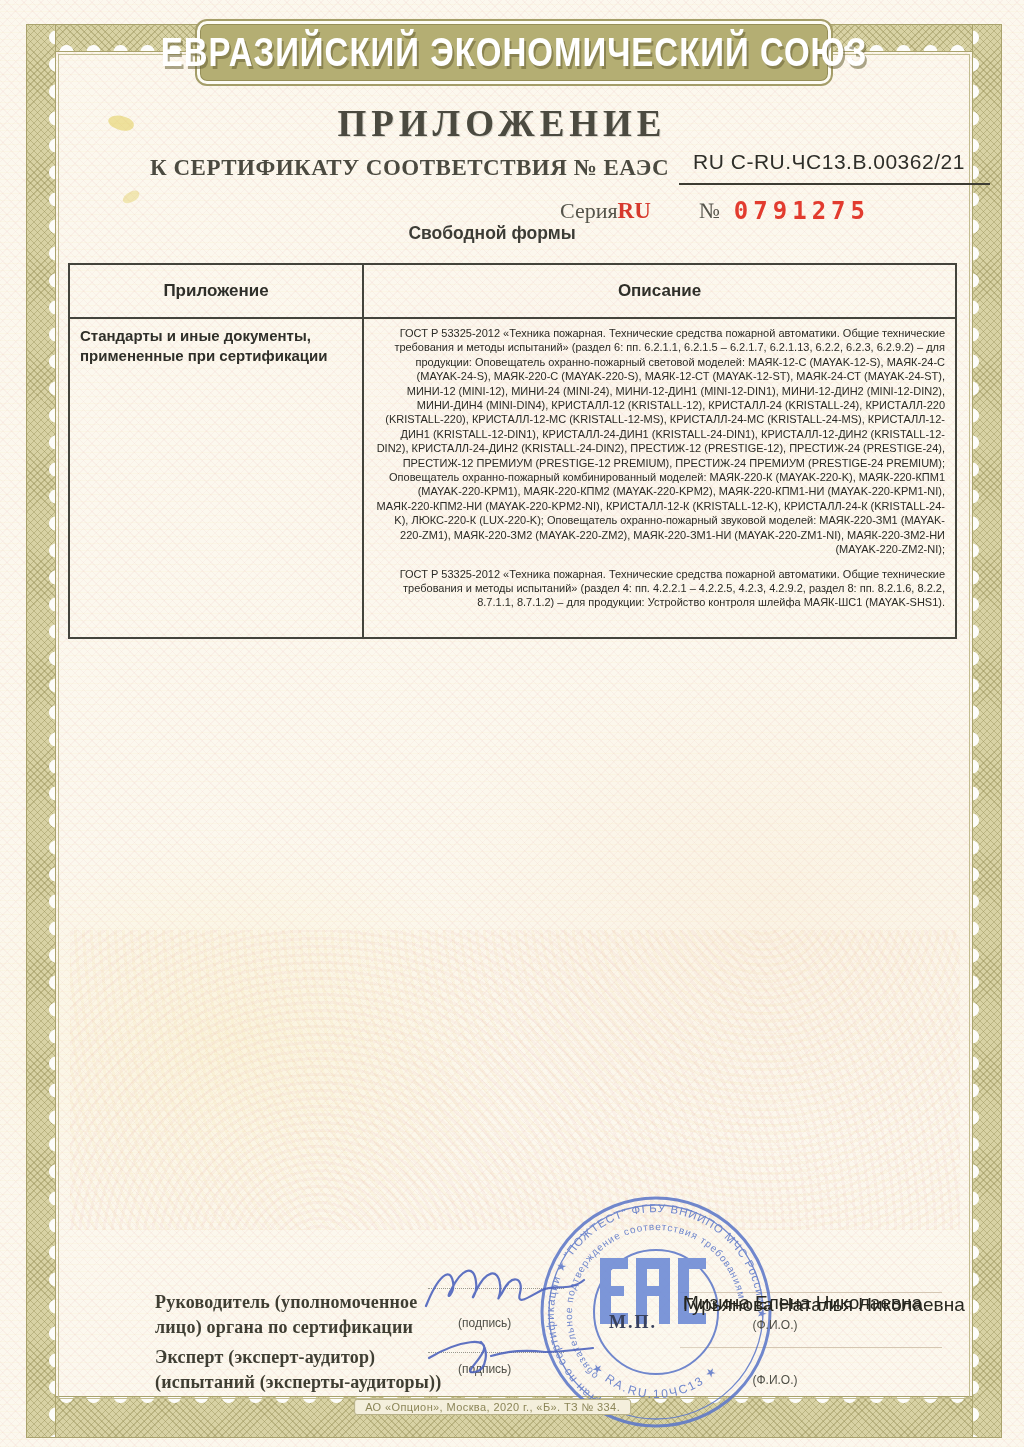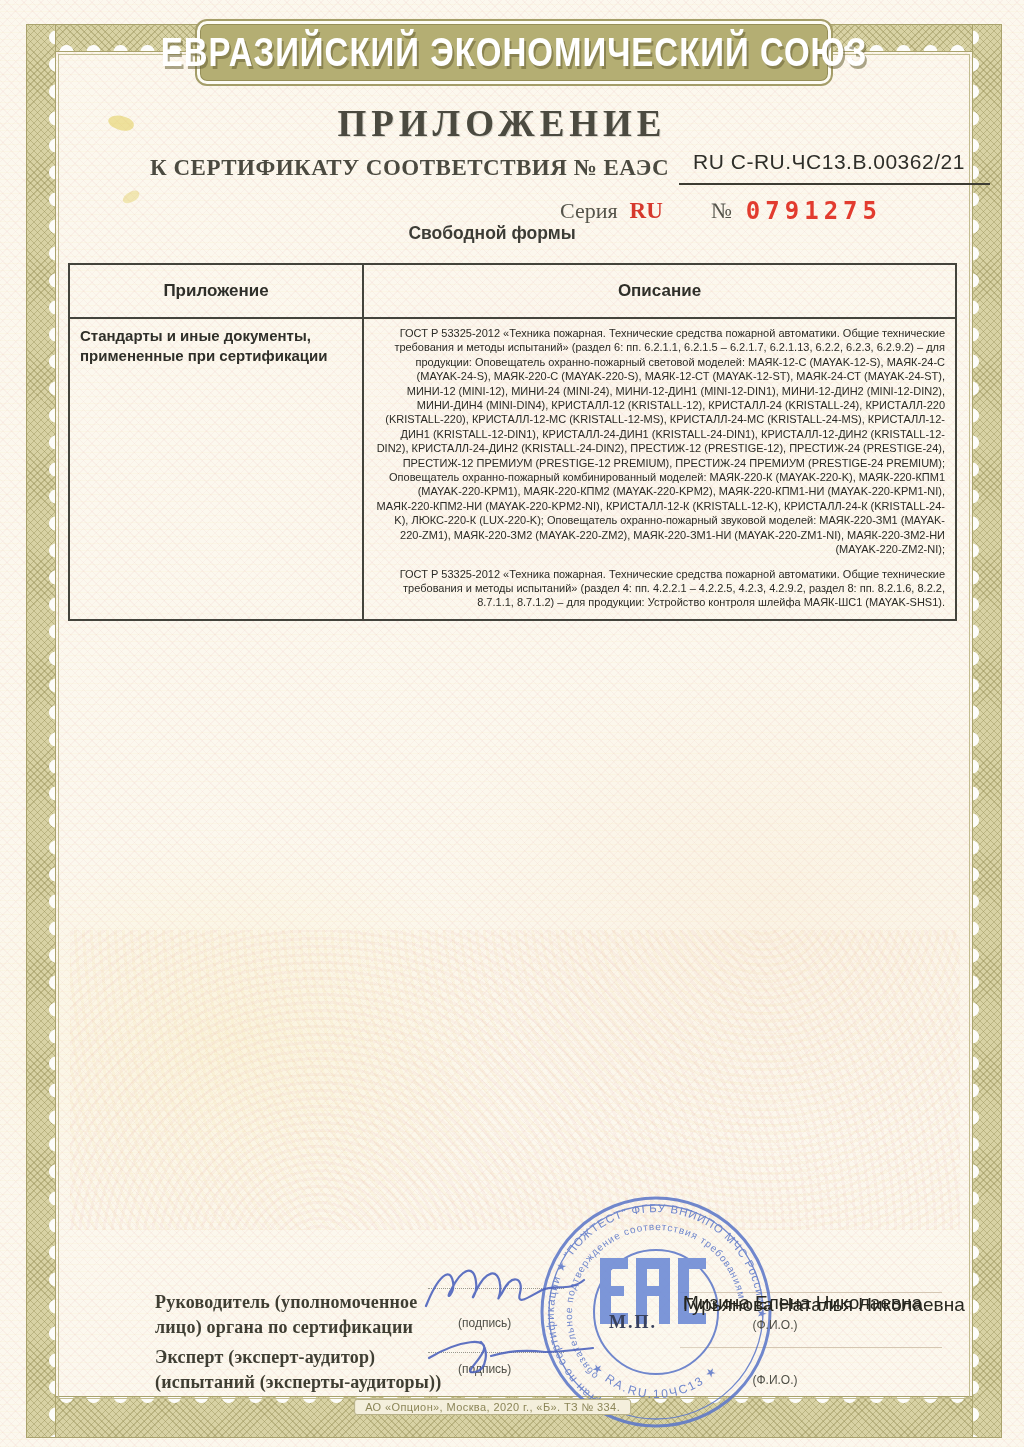--- a/index.html
+++ b/index.html
@@ -69,30 +69,30 @@
     position:absolute;left:0;right:20px;top:102px;text-align:center;
     font-family:"Liberation Serif",serif;font-weight:700;font-size:37px;
     letter-spacing:5px;color:#4b4a40;text-shadow:1px 1px 0 rgba(60,60,50,.18);
   }
   .cert-row{position:absolute;left:150px;right:34px;top:150px;display:flex;align-items:center;}
   .cert-label{font-family:"Liberation Serif",serif;font-weight:700;font-size:23px;color:#4b4a40;white-space:nowrap;letter-spacing:.5px;}
   .cert-number{flex:1;margin-left:10px;padding:0 0 9px 14px;border-bottom:2px solid #3c3c33;
     font-size:21px;color:#2e2e29;letter-spacing:.5px;white-space:nowrap;}
   .series-row{position:absolute;left:560px;top:197px;display:flex;align-items:center;}
   .series-label{font-family:"Liberation Serif",serif;font-size:22px;color:#55544b;}
-  .series-value{font-family:"Liberation Serif",serif;font-weight:700;font-size:23px;color:#d6382c;margin-left:12px;}
+  .series-value{font-family:"Liberation Serif",serif;font-weight:700;font-size:23px;color:#d6382c;margin-left:0;}
   .number-sign{font-family:"Liberation Serif",serif;font-size:22px;color:#55544b;margin-left:48px;}
   .blank-number{font-family:"DejaVu Sans Mono",monospace;font-weight:700;font-size:24px;color:#e23b2e;letter-spacing:5px;margin-left:14px;}
   .form-type{position:absolute;left:0;right:40px;top:223px;text-align:center;font-weight:700;font-size:17.5px;color:#3c3c36;}
 
   
   .doc-table{position:absolute;left:68px;top:263px;width:889px;border-collapse:collapse;z-index:2;}
   .doc-table th,.doc-table td{border:2px solid #44443c;vertical-align:top;}
   .doc-table th{height:50px;font-size:17px;font-weight:700;color:#2f2f29;text-align:center;vertical-align:middle;}
-  .doc-table td{padding:7px 10px 9px 10px;}
+  .doc-table td{padding:7px 10px 27px 10px;}
   .doc-table .col-left{width:290px;}
   .cell-left{font-weight:700;font-size:15px;line-height:1.32;color:#2f2f29;}
   .cell-right p{margin:0 0 10px 0;font-size:11px;line-height:1.31;color:#2b2b26;text-align:right;}
   .cell-right p:last-child{margin-bottom:0;}
 
   
   .sig-label{position:absolute;font-family:"Liberation Serif",serif;font-weight:600;font-size:18px;line-height:1.4;color:#3f3e33;letter-spacing:.2px;}
   .sig-line{position:absolute;border-bottom:1px dotted #9a9a8e;}
   .sig-caption{position:absolute;font-size:12px;color:#4f4f47;}
   .fio-line{position:absolute;border-bottom:1px solid #d5c7b2;}

